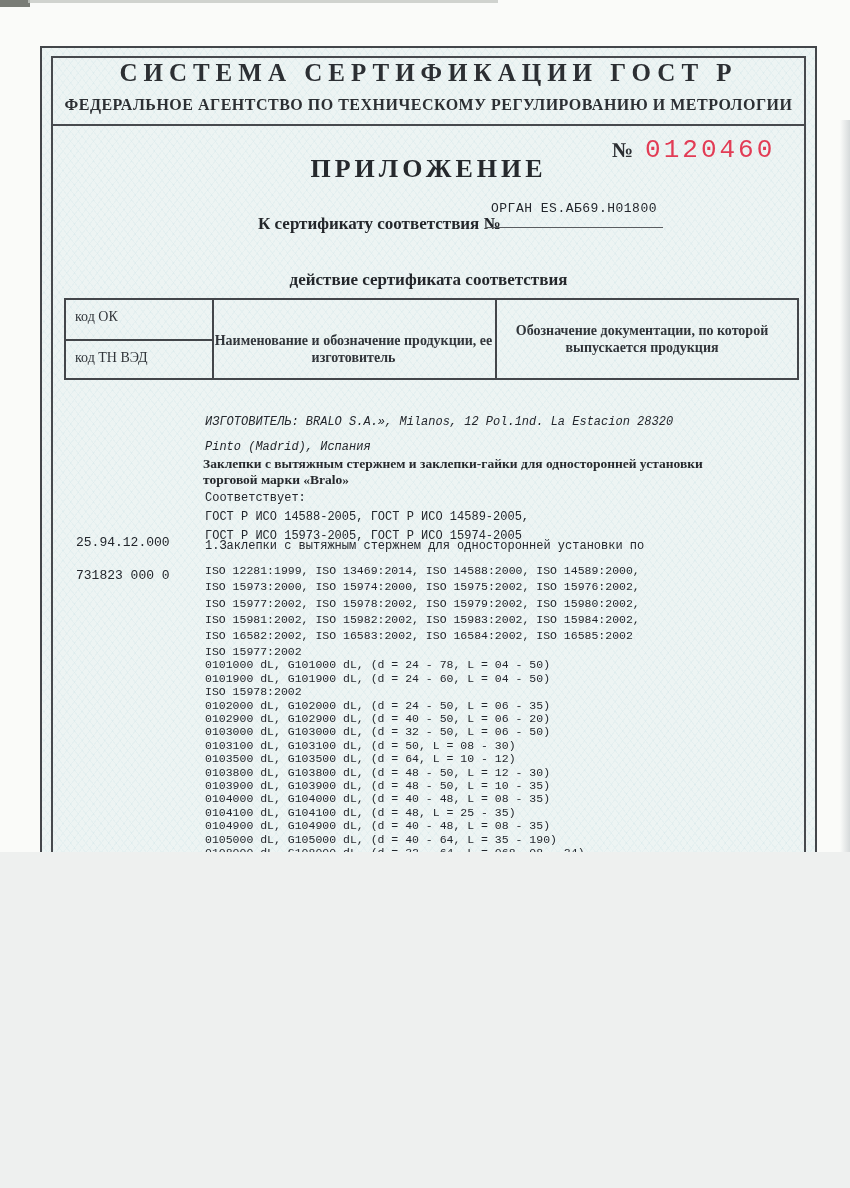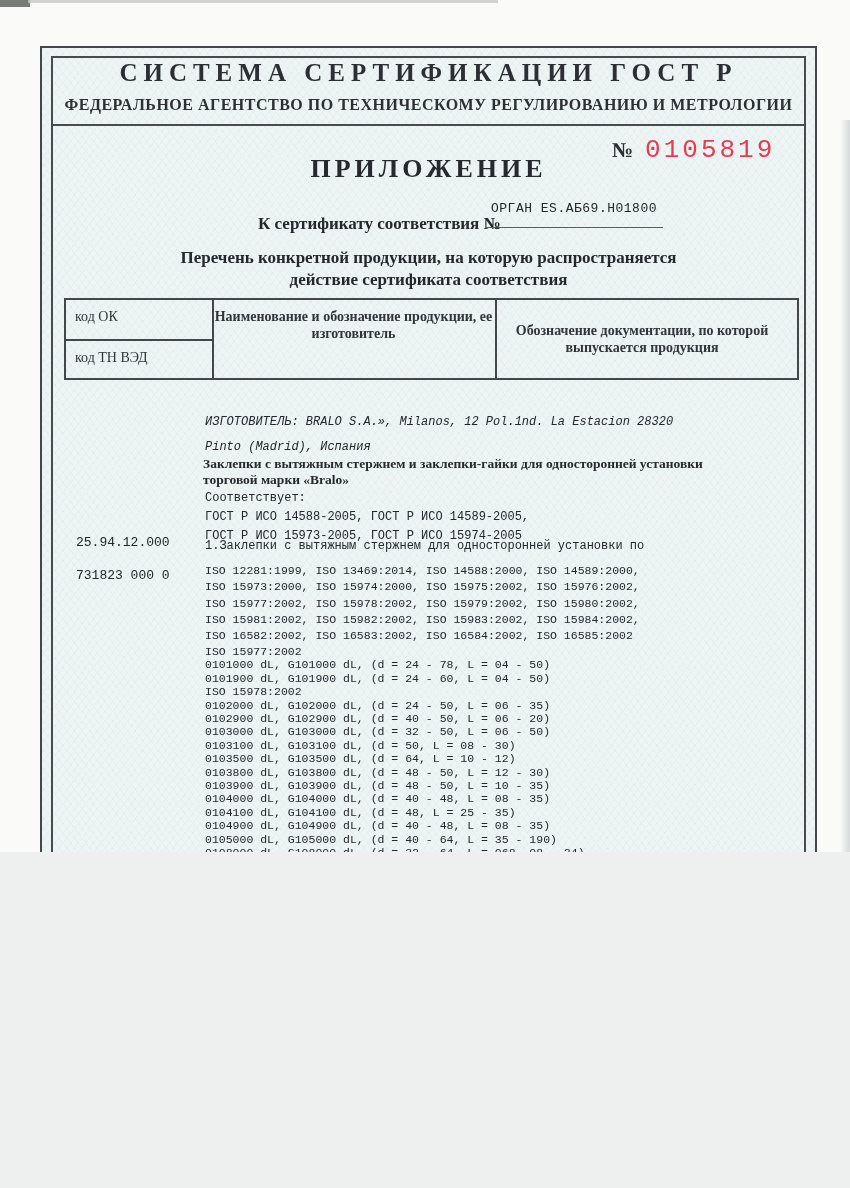--- a/index.html
+++ b/index.html
@@ -90,37 +90,36 @@
 
   <div class="abs cert-area"></div>
   <div class="abs frame-inner"></div>
   <div class="abs header-rule"></div>
 
   <div class="abs center-line title-main">СИСТЕМА СЕРТИФИКАЦИИ ГОСТ Р</div>
   <div class="abs center-line title-agency">ФЕДЕРАЛЬНОЕ АГЕНТСТВО ПО ТЕХНИЧЕСКОМУ РЕГУЛИРОВАНИЮ И МЕТРОЛОГИИ</div>
 
   <div class="abs form-number-row">
     <span class="number-sign">№</span>
-    <span class="form-number">0105819</span>
+    <span class="form-number">0120460</span>
   </div>
 
   <div class="abs center-line appendix-title">ПРИЛОЖЕНИЕ</div>
   <div class="abs cert-label">К сертификату соответствия №</div>
   <div class="abs mono cert-number">ОРГАН ES.АБ69.Н01800</div>
   <div class="abs cert-underline"></div>
-  <div class="abs center-line scope-1">Перечень конкретной продукции,  на которую распространяется</div>
   <div class="abs center-line scope-2">действие сертификата соответствия</div>
 
   <div class="abs tbl">
     <div class="abs v1"></div>
     <div class="abs v2"></div>
     <div class="abs h1"></div>
     <div class="abs cell code-ok">код ОК</div>
     <div class="abs cell code-tnved">код ТН ВЭД</div>
-    <div class="abs cell col-center" style="left:146px;top:8px;width:283px;">Наименование и обозначение продукции, ее изготовитель</div>
+    <div class="abs cell col-center" style="left:146px;top:32px;width:283px;">Наименование и обозначение продукции, ее изготовитель</div>
     <div class="abs cell col-center" style="left:429px;top:22px;width:294px;">Обозначение документации, по которой выпускается продукция</div>
   </div>
 
   <pre class="abs mono mfr">ИЗГОТОВИТЕЛЬ: BRALO S.A.», Milanos, 12 Pol.1nd. La Estacion 28320
 Pinto (Madrid), Испания</pre>
   <pre class="abs prod-desc">Заклепки с вытяжным стержнем и заклепки-гайки для односторонней установки
 торговой марки «Bralo»</pre>
   <pre class="abs mono conformity">Соответствует:
 ГОСТ Р ИСО 14588-2005, ГОСТ Р ИСО 14589-2005,
 ГОСТ Р ИСО 15973-2005, ГОСТ Р ИСО 15974-2005</pre>

